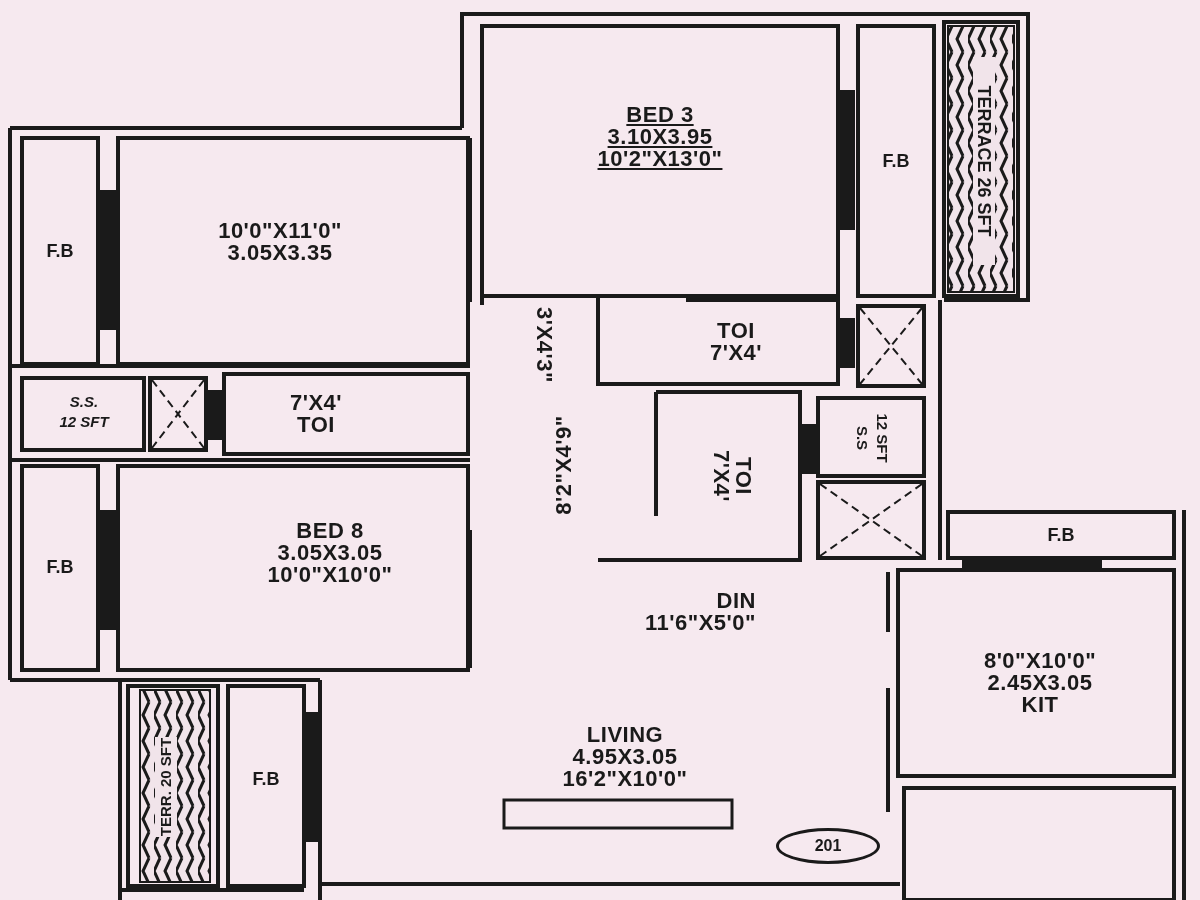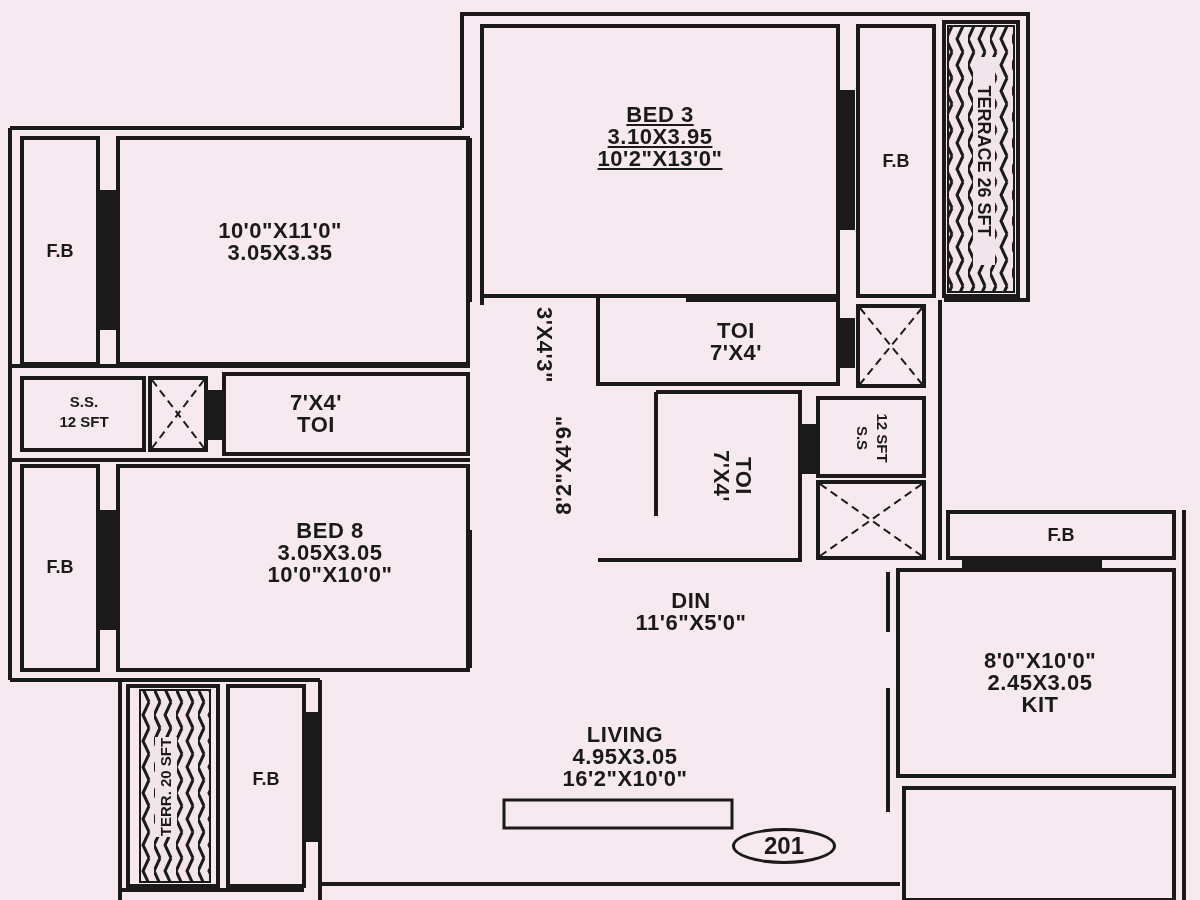--- a/index.html
+++ b/index.html
@@ -7,23 +7,23 @@
          font-family:"Liberation Sans", sans-serif; }
   #plan { position:absolute; left:0; top:0; width:1200px; height:900px; }
   .lbl { position:absolute; color:#1a1a1a; font-weight:bold; text-align:center;
          font-family:"Liberation Sans", sans-serif; line-height:22px; white-space:nowrap; }
   .lbl div { display:block; }
   .big { font-size:22px; letter-spacing:0.5px; }
   .med { font-size:18px; }
   .sm  { font-size:15px; }
   .rot90 { transform:rotate(90deg); transform-origin:center center; }
   .rotm90 { transform:rotate(-90deg); transform-origin:center center; }
-  .unit-badge { position:absolute; left:732px; top:828px; width:104px; height:36px; border:3px solid #1a1a1a;
+  .unit-badge { position:absolute; left:776px; top:828px; width:104px; height:36px; border:3px solid #1a1a1a;
                 border-radius:50%; box-sizing:border-box; display:flex; align-items:center; justify-content:center;
-                font-size:24px; font-weight:bold; color:#1a1a1a; }
+                font-size:16px; font-weight:bold; color:#1a1a1a; }
 </style>
 </head>
 <body>
 
 <svg id="plan" viewBox="0 0 1200 900" xmlns="http://www.w3.org/2000/svg">
   <defs>
     <pattern id="hatch" width="26" height="22" patternUnits="userSpaceOnUse">
       <rect width="26" height="22" fill="#f1e4ea"></rect>
       <path d="M0 6 L13 0 L26 6 M0 17 L13 11 L26 17" stroke="#1a1a1a" stroke-width="3" fill="none"></path>
     </pattern>
@@ -138,38 +138,38 @@
 <div class="lbl big" style="left:676px;top:320px;width:120px;">
   <div>TOI</div>
   <div>7'X4'</div>
 </div>
 
 <div class="lbl big rot90" style="left:672px;top:454px;width:120px;">
   <div>TOI</div>
   <div>7'X4'</div>
 </div>
 
-<div class="lbl big" style="left:581px;top:590px;width:220px;">
+<div class="lbl big" style="left:536px;top:590px;width:220px;text-align:right;">
   <div>DIN</div>
   <div>11'6"X5'0"</div>
 </div>
 
 <div class="lbl big" style="left:510px;top:724px;width:230px;">
   <div>LIVING</div>
   <div>4.95X3.05</div>
   <div>16'2"X10'0"</div>
 </div>
 
 <div class="lbl big" style="left:930px;top:650px;width:220px;">
   <div>8'0"X10'0"</div>
   <div>2.45X3.05</div>
   <div>KIT</div>
 </div>
 
-<div class="lbl sm" style="left:24px;top:392px;width:120px;line-height:20px;">
+<div class="lbl sm" style="left:24px;top:392px;width:120px;line-height:20px;font-style:italic;">
   <div>S.S.</div>
   <div>12 SFT</div>
 </div>
 
 <div class="lbl sm rot90" style="left:812px;top:418px;width:120px;line-height:20px;">
   <div>12 SFT</div>
   <div>S.S</div>
 </div>
 
 <div class="lbl med rot90" style="left:880px;top:150px;width:200px;background:#f1e4ea;padding:0 4px;">TERRACE 26 SFT</div>

